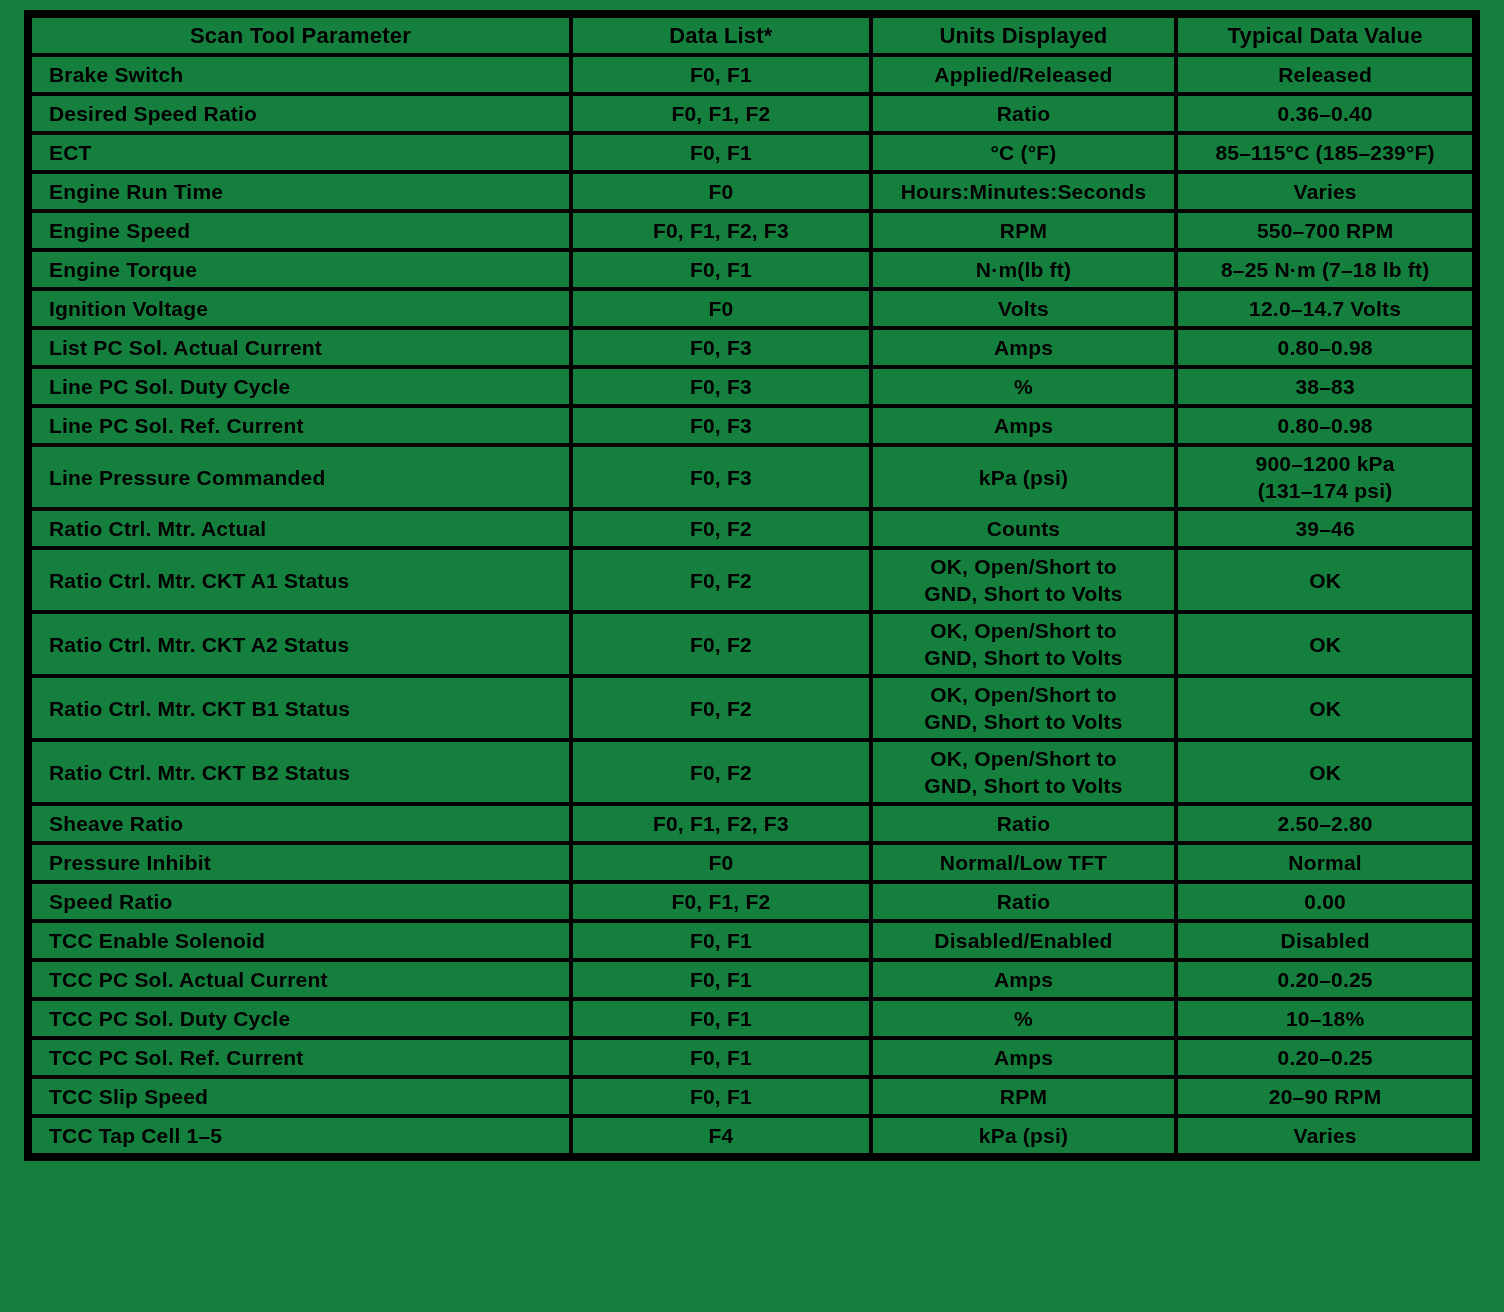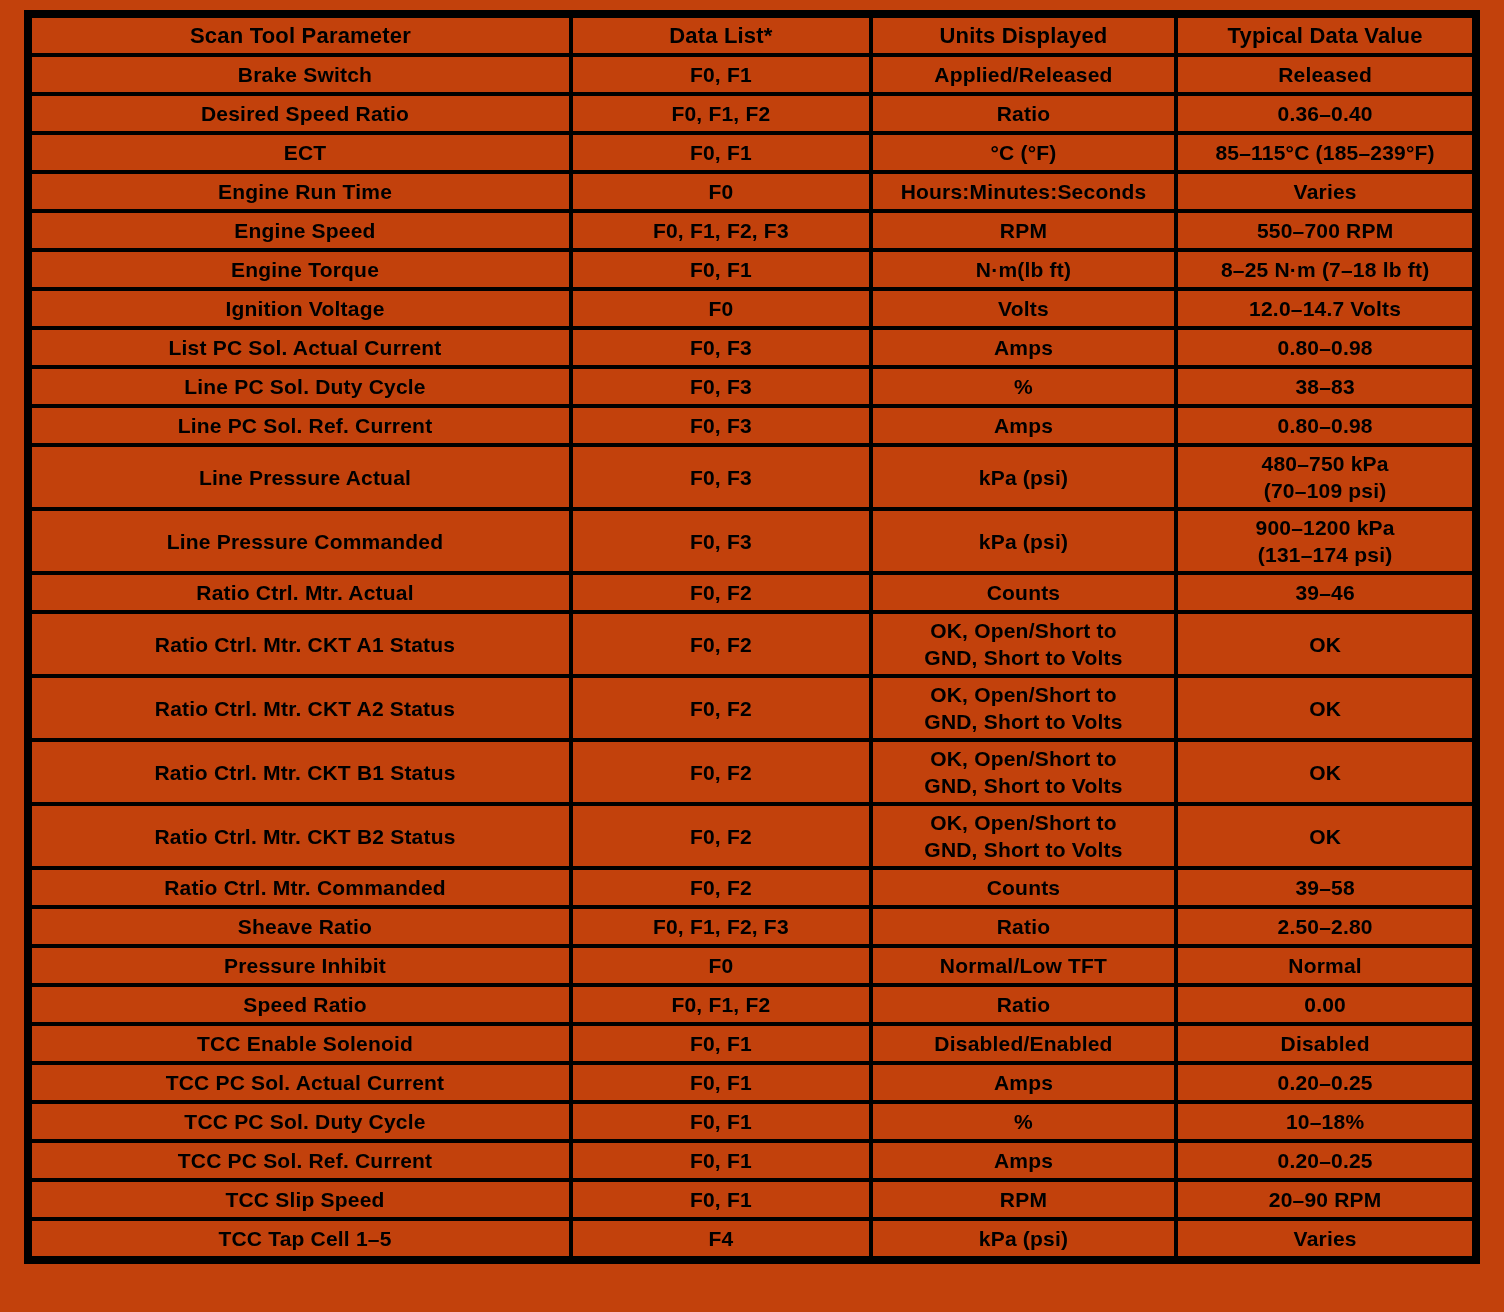--- a/index.html
+++ b/index.html
@@ -13,21 +13,21 @@
     position: relative;
     font-family: "Liberation Sans", sans-serif;
     color: #000000;
   }
   .page {
     position: absolute;
     left: 0;
     top: 0;
     width: 1504px;
     height: 1312px;
-    background: #c2410c;
+    background: #15803d;
   }
   table.scan-table {
     position: absolute;
     left: 24px;
     top: 10px;
     width: 1456px;
     border-collapse: collapse;
     table-layout: fixed;
     border: 8px solid #000000;
   }
@@ -48,21 +48,21 @@
     letter-spacing: 0.2px;
   }
   th {
     font-size: 22px;
     height: 29px;
   }
   td {
     height: 29px;
   }
   td.param {
-    text-align: center;
+    text-align: left;
     padding-left: 17px;
   }
 </style>
 </head>
 <body>
 
 <div class="page">
   <table class="scan-table">
     <colgroup>
       <col class="c-param">
@@ -134,27 +134,20 @@
         <td>%</td>
         <td>38–83</td>
       </tr>
         <tr>
         <td class="param">Line PC Sol. Ref. Current</td>
         <td>F0, F3</td>
         <td>Amps</td>
         <td>0.80–0.98</td>
       </tr>
         <tr>
-        <td class="param">Line Pressure Actual</td>
-        <td>F0, F3</td>
-        <td>kPa (psi)</td>
-        <td>480–750 kPa
-(70–109 psi)</td>
-      </tr>
-        <tr>
         <td class="param">Line Pressure Commanded</td>
         <td>F0, F3</td>
         <td>kPa (psi)</td>
         <td>900–1200 kPa
 (131–174 psi)</td>
       </tr>
         <tr>
         <td class="param">Ratio Ctrl. Mtr. Actual</td>
         <td>F0, F2</td>
         <td>Counts</td>
@@ -180,26 +173,20 @@
         <td>OK, Open/Short to
 GND, Short to Volts</td>
         <td>OK</td>
       </tr>
         <tr>
         <td class="param">Ratio Ctrl. Mtr. CKT B2 Status</td>
         <td>F0, F2</td>
         <td>OK, Open/Short to
 GND, Short to Volts</td>
         <td>OK</td>
-      </tr>
-        <tr>
-        <td class="param">Ratio Ctrl. Mtr. Commanded</td>
-        <td>F0, F2</td>
-        <td>Counts</td>
-        <td>39–58</td>
       </tr>
         <tr>
         <td class="param">Sheave Ratio</td>
         <td>F0, F1, F2, F3</td>
         <td>Ratio</td>
         <td>2.50–2.80</td>
       </tr>
         <tr>
         <td class="param">Pressure Inhibit</td>
         <td>F0</td>

